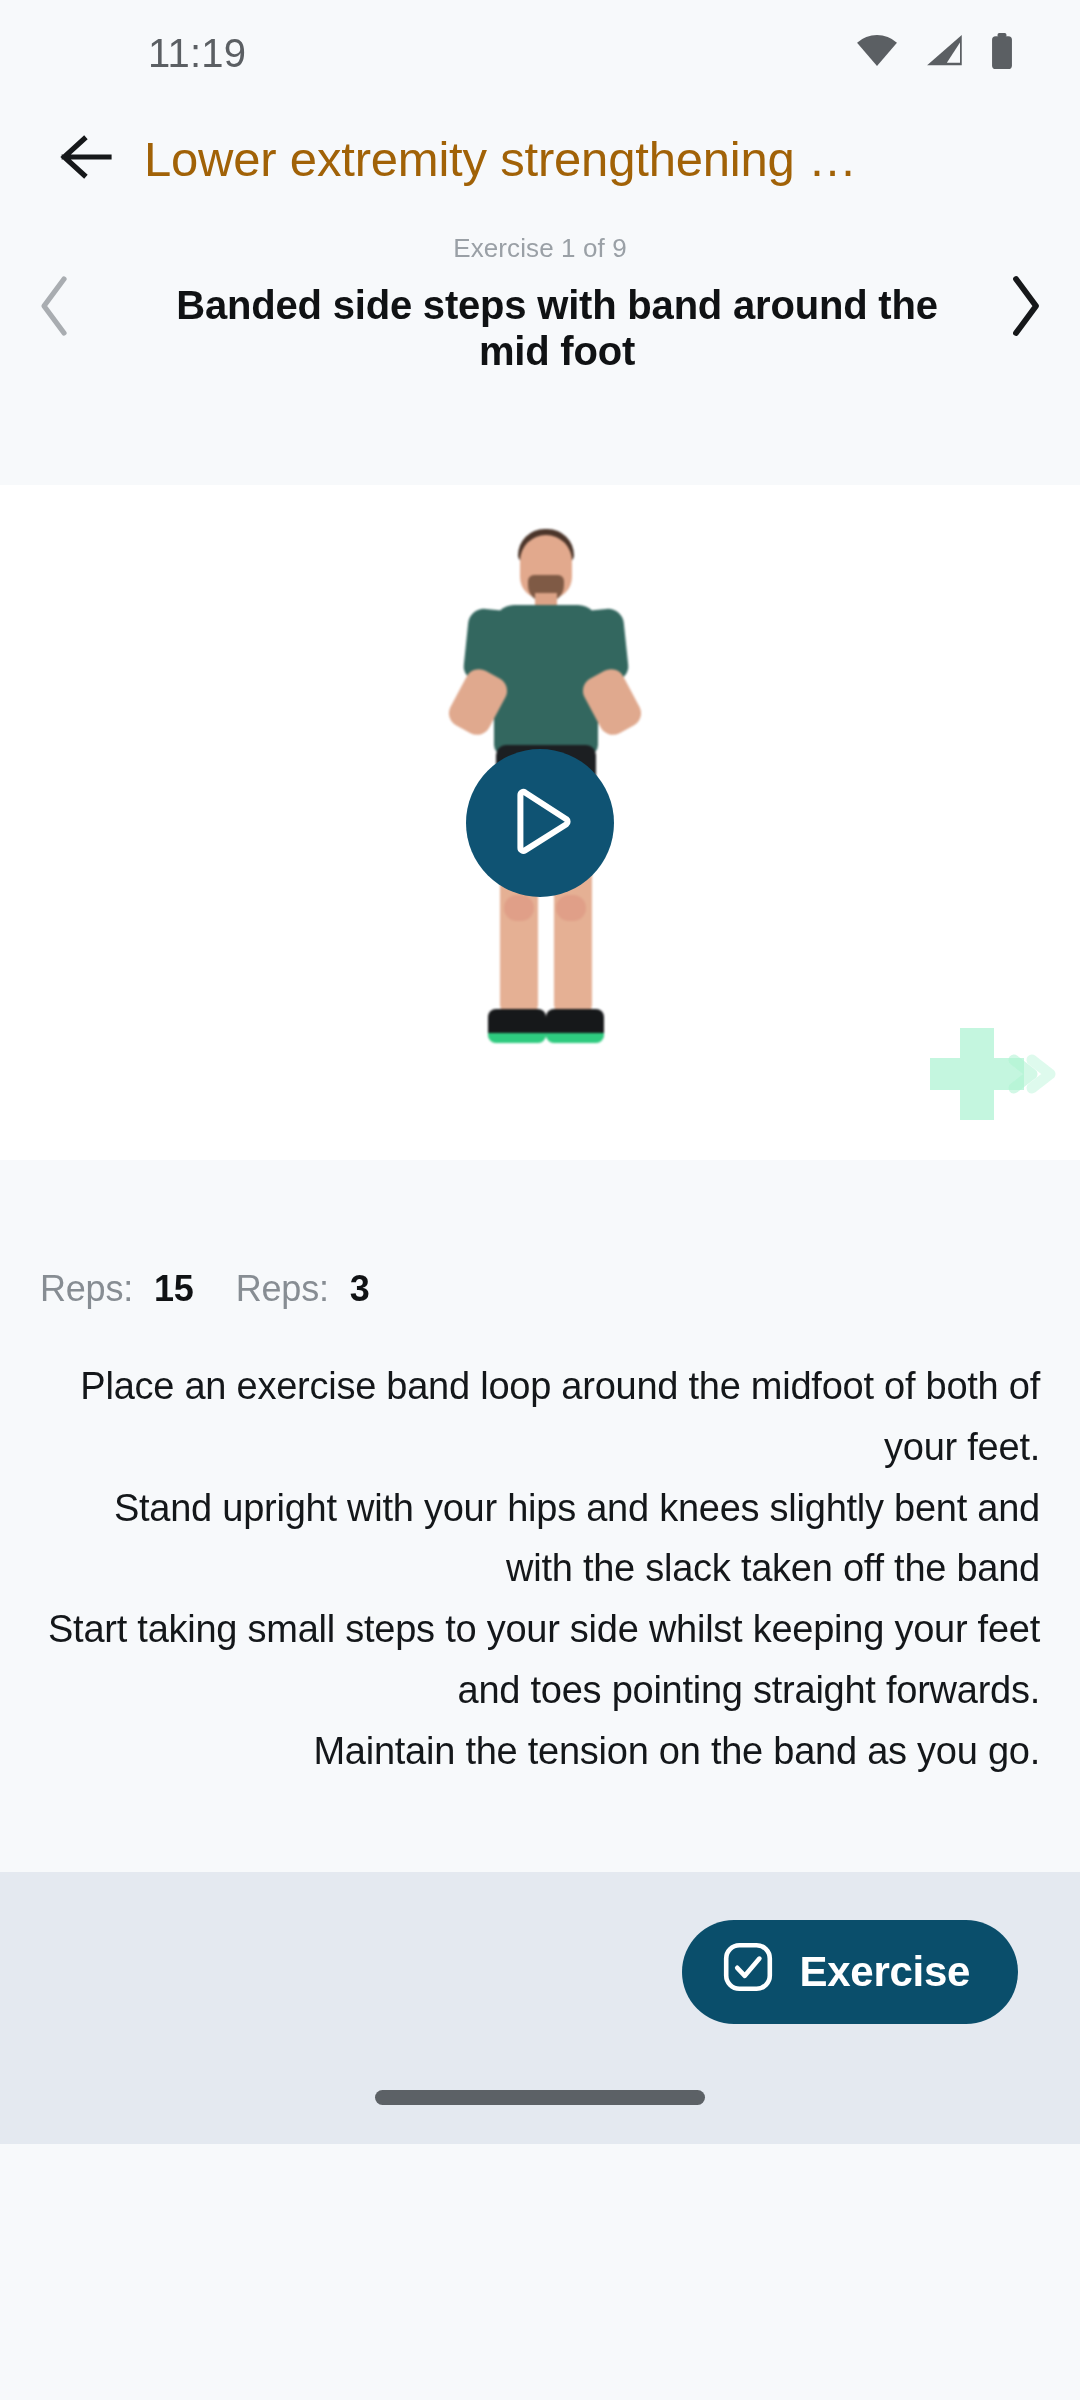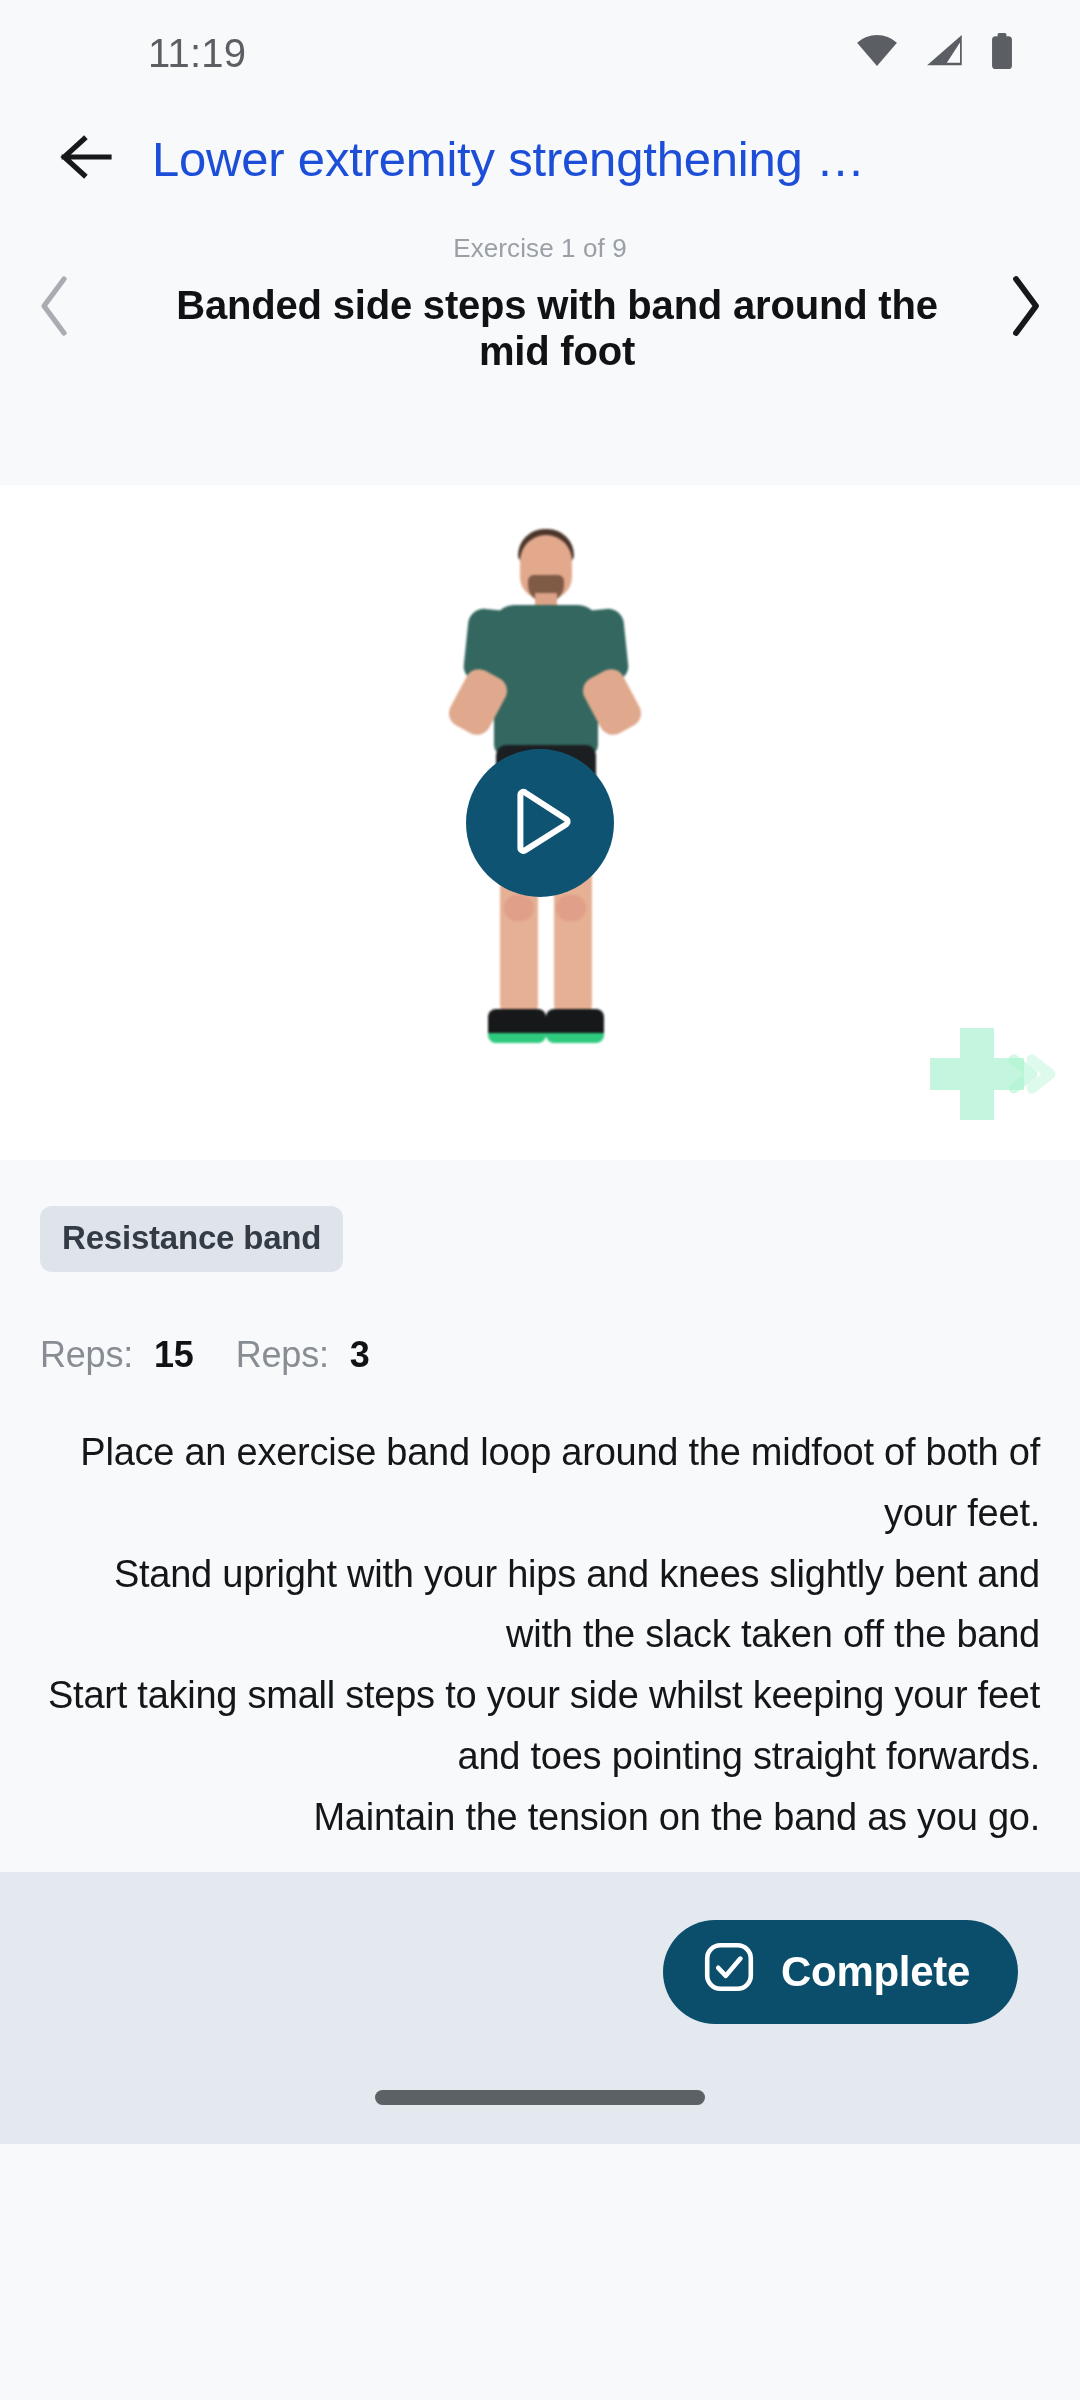--- a/index.html
+++ b/index.html
@@ -47,22 +47,22 @@
     background:#f7f9fb;
   }
   .back-btn {
     width:80px; height:80px;
     display:flex; align-items:center; justify-content:center;
     flex:0 0 80px;
     cursor:pointer;
   }
   .appbar-title {
     font-size:49px;
-    color:#1d4ed8;
-    margin-left:26px;
+    color:#a16207;
+    margin-left:18px;
     white-space:nowrap;
     overflow:hidden;
     letter-spacing:-.2px;
   }
 
   
   .exnav {
     flex:0 0 272px;
     background:#f7f9fb;
     display:flex; align-items:flex-start;
@@ -337,21 +337,20 @@
     <div class="watermark">
       <svg width="150" height="112" viewBox="0 0 150 112">
         <path d="M52 12 H86 V42 H116 V74 H86 V104 H52 V74 H22 V42 H52 Z" fill="#a9f3d0" opacity=".72"></path>
         <path d="M106 44 L124 58 L106 72" fill="none" stroke="#a9f3d0" stroke-width="11" stroke-linecap="round" stroke-linejoin="round" opacity=".55"></path>
         <path d="M124 44 L142 58 L124 72" fill="none" stroke="#a9f3d0" stroke-width="11" stroke-linecap="round" stroke-linejoin="round" opacity=".4"></path>
       </svg>
     </div>
   </div>
 
   <div class="content">
-    <span class="chip">Resistance band</span>
 
     <div class="metrics">
       <span class="m-label">Reps:</span>
       <span class="m-value">15</span>
       <span class="m-gap"></span>
       <span class="m-label">Reps:</span>
       <span class="m-value">3</span>
     </div>
 
     <div class="desc">Place an exercise band loop around the midfoot of both of your feet.
@@ -361,21 +360,21 @@
   </div>
 
   <div class="actionbar">
     <button class="complete-btn">
       <span>
         <svg width="52" height="52" viewBox="0 0 26 26">
           <rect x="2.1" y="2.1" width="21.8" height="21.8" rx="6.6" fill="none" stroke="#ffffff" stroke-width="2.3"></rect>
           <path d="M7.6 13.4 L11.4 17.4 L18.7 8.8" fill="none" stroke="#ffffff" stroke-width="2.3" stroke-linecap="round" stroke-linejoin="round"></path>
         </svg>
       </span>
-      <span>Complete</span>
+      <span>Exercise</span>
     </button>
   </div>
 
   <div class="gesturebar">
     <div class="gesture-pill"></div>
   </div>
 
 </div>
 
 </body></html>

